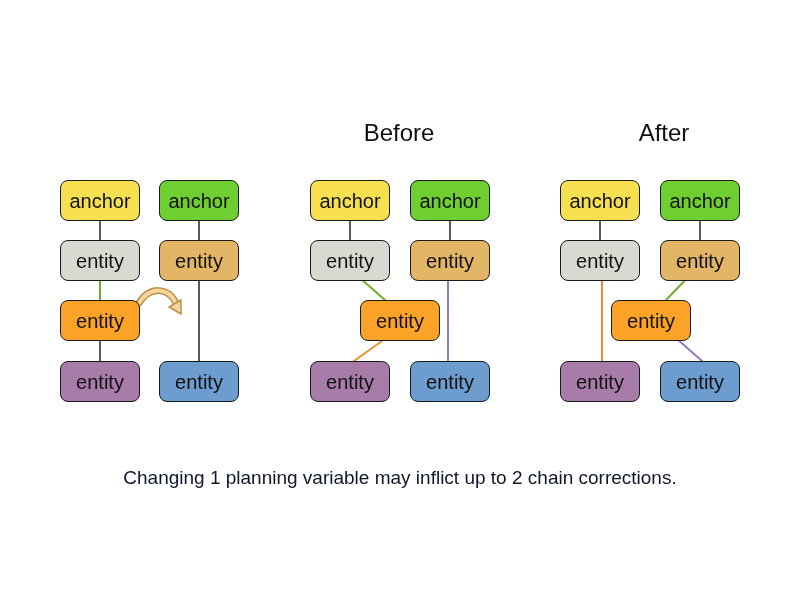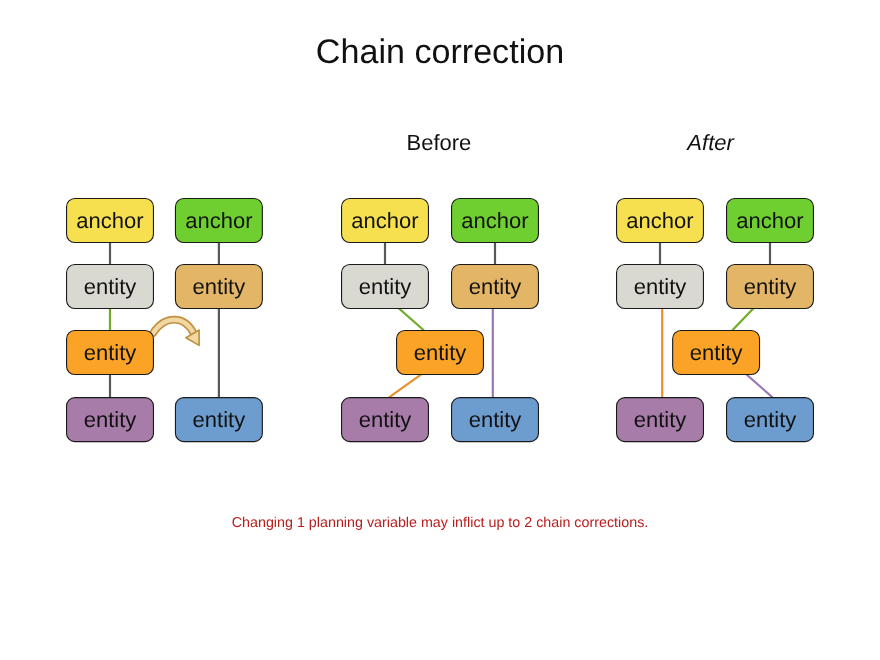--- a/index.html
+++ b/index.html
@@ -8,39 +8,38 @@
     font-family:"Liberation Sans","DejaVu Sans",sans-serif;color:#111;
     overflow:hidden;
   }
   .stage{position:absolute;left:0;top:0;width:800px;height:600px;}
   .title{
     position:absolute;left:0;top:30px;width:800px;text-align:center;
     font-size:31px;line-height:34px;color:#111;
   }
   .col-label{
     position:absolute;top:119px;transform:translateX(-50%);
-    font-size:20px;color:#111;white-space:nowrap;
+    font-size:24px;color:#111;white-space:nowrap;
   }
   .caption{
     position:absolute;left:0;top:467px;width:800px;text-align:center;
-    font-size:13px;color:#b91c1c;
+    font-size:19px;color:#0f172a;
   }
   .node{
     position:absolute;width:80px;height:41px;box-sizing:border-box;
     border:1.5px solid #1a1a1a;border-radius:8px;
     display:flex;align-items:center;justify-content:center;
     font-size:20px;line-height:20px;color:#111;
   }
   svg.edges{position:absolute;left:0;top:0;}
 </style>
 </head>
 <body>
 
 <div class="stage">
-  <div class="title">Chain correction</div>
   <svg class="edges" width="800" height="600">
       <line x1="100" y1="240" x2="100" y2="210" stroke="#595959" stroke-width="2" stroke-linecap="round"></line>
       <line x1="100" y1="210" x2="104.3496553411123" y2="219.00447102352678" stroke="#1a1a1a" stroke-width="1.5" stroke-linecap="round"></line>
       <line x1="100" y1="210" x2="95.65034465888769" y2="219.00447102352678" stroke="#1a1a1a" stroke-width="1.5" stroke-linecap="round"></line>
       <line x1="199" y1="240" x2="199" y2="210" stroke="#595959" stroke-width="2" stroke-linecap="round"></line>
       <line x1="199" y1="210" x2="203.3496553411123" y2="219.00447102352678" stroke="#1a1a1a" stroke-width="1.5" stroke-linecap="round"></line>
       <line x1="199" y1="210" x2="194.6503446588877" y2="219.00447102352678" stroke="#1a1a1a" stroke-width="1.5" stroke-linecap="round"></line>
       <line x1="100" y1="300" x2="100" y2="270" stroke="#70AC27" stroke-width="2" stroke-linecap="round"></line>
       <line x1="100" y1="270" x2="104.3496553411123" y2="279.0044710235268" stroke="#70AC27" stroke-width="1.5" stroke-linecap="round"></line>
       <line x1="100" y1="270" x2="95.65034465888769" y2="279.0044710235268" stroke="#70AC27" stroke-width="1.5" stroke-linecap="round"></line>
@@ -102,16 +101,16 @@
       <div class="node" style="left: 560px; top: 180px; background: rgb(246, 224, 80);">anchor</div>
       <div class="node" style="left: 660px; top: 180px; background: rgb(111, 206, 48);">anchor</div>
       <div class="node" style="left: 560px; top: 240px; background: rgb(217, 217, 210);">entity</div>
       <div class="node" style="left: 660px; top: 240px; background: rgb(227, 181, 102);">entity</div>
       <div class="node" style="left: 611px; top: 300px; background: rgb(250, 163, 39);">entity</div>
       <div class="node" style="left: 560px; top: 361px; background: rgb(167, 124, 169);">entity</div>
       <div class="node" style="left: 660px; top: 361px; background: rgb(109, 156, 206);">entity</div>
     </div>
   <div>
       <div class="col-label" style="left: 399px;">Before</div>
-      <div class="col-label" style="left: 646px; font-style: italic;">After</div>
+      <div class="col-label" style="left: 664px;">After</div>
     </div>
   <div class="caption">Changing 1 planning variable may inflict up to 2 chain corrections.</div>
 </div>
 
 </body></html>

